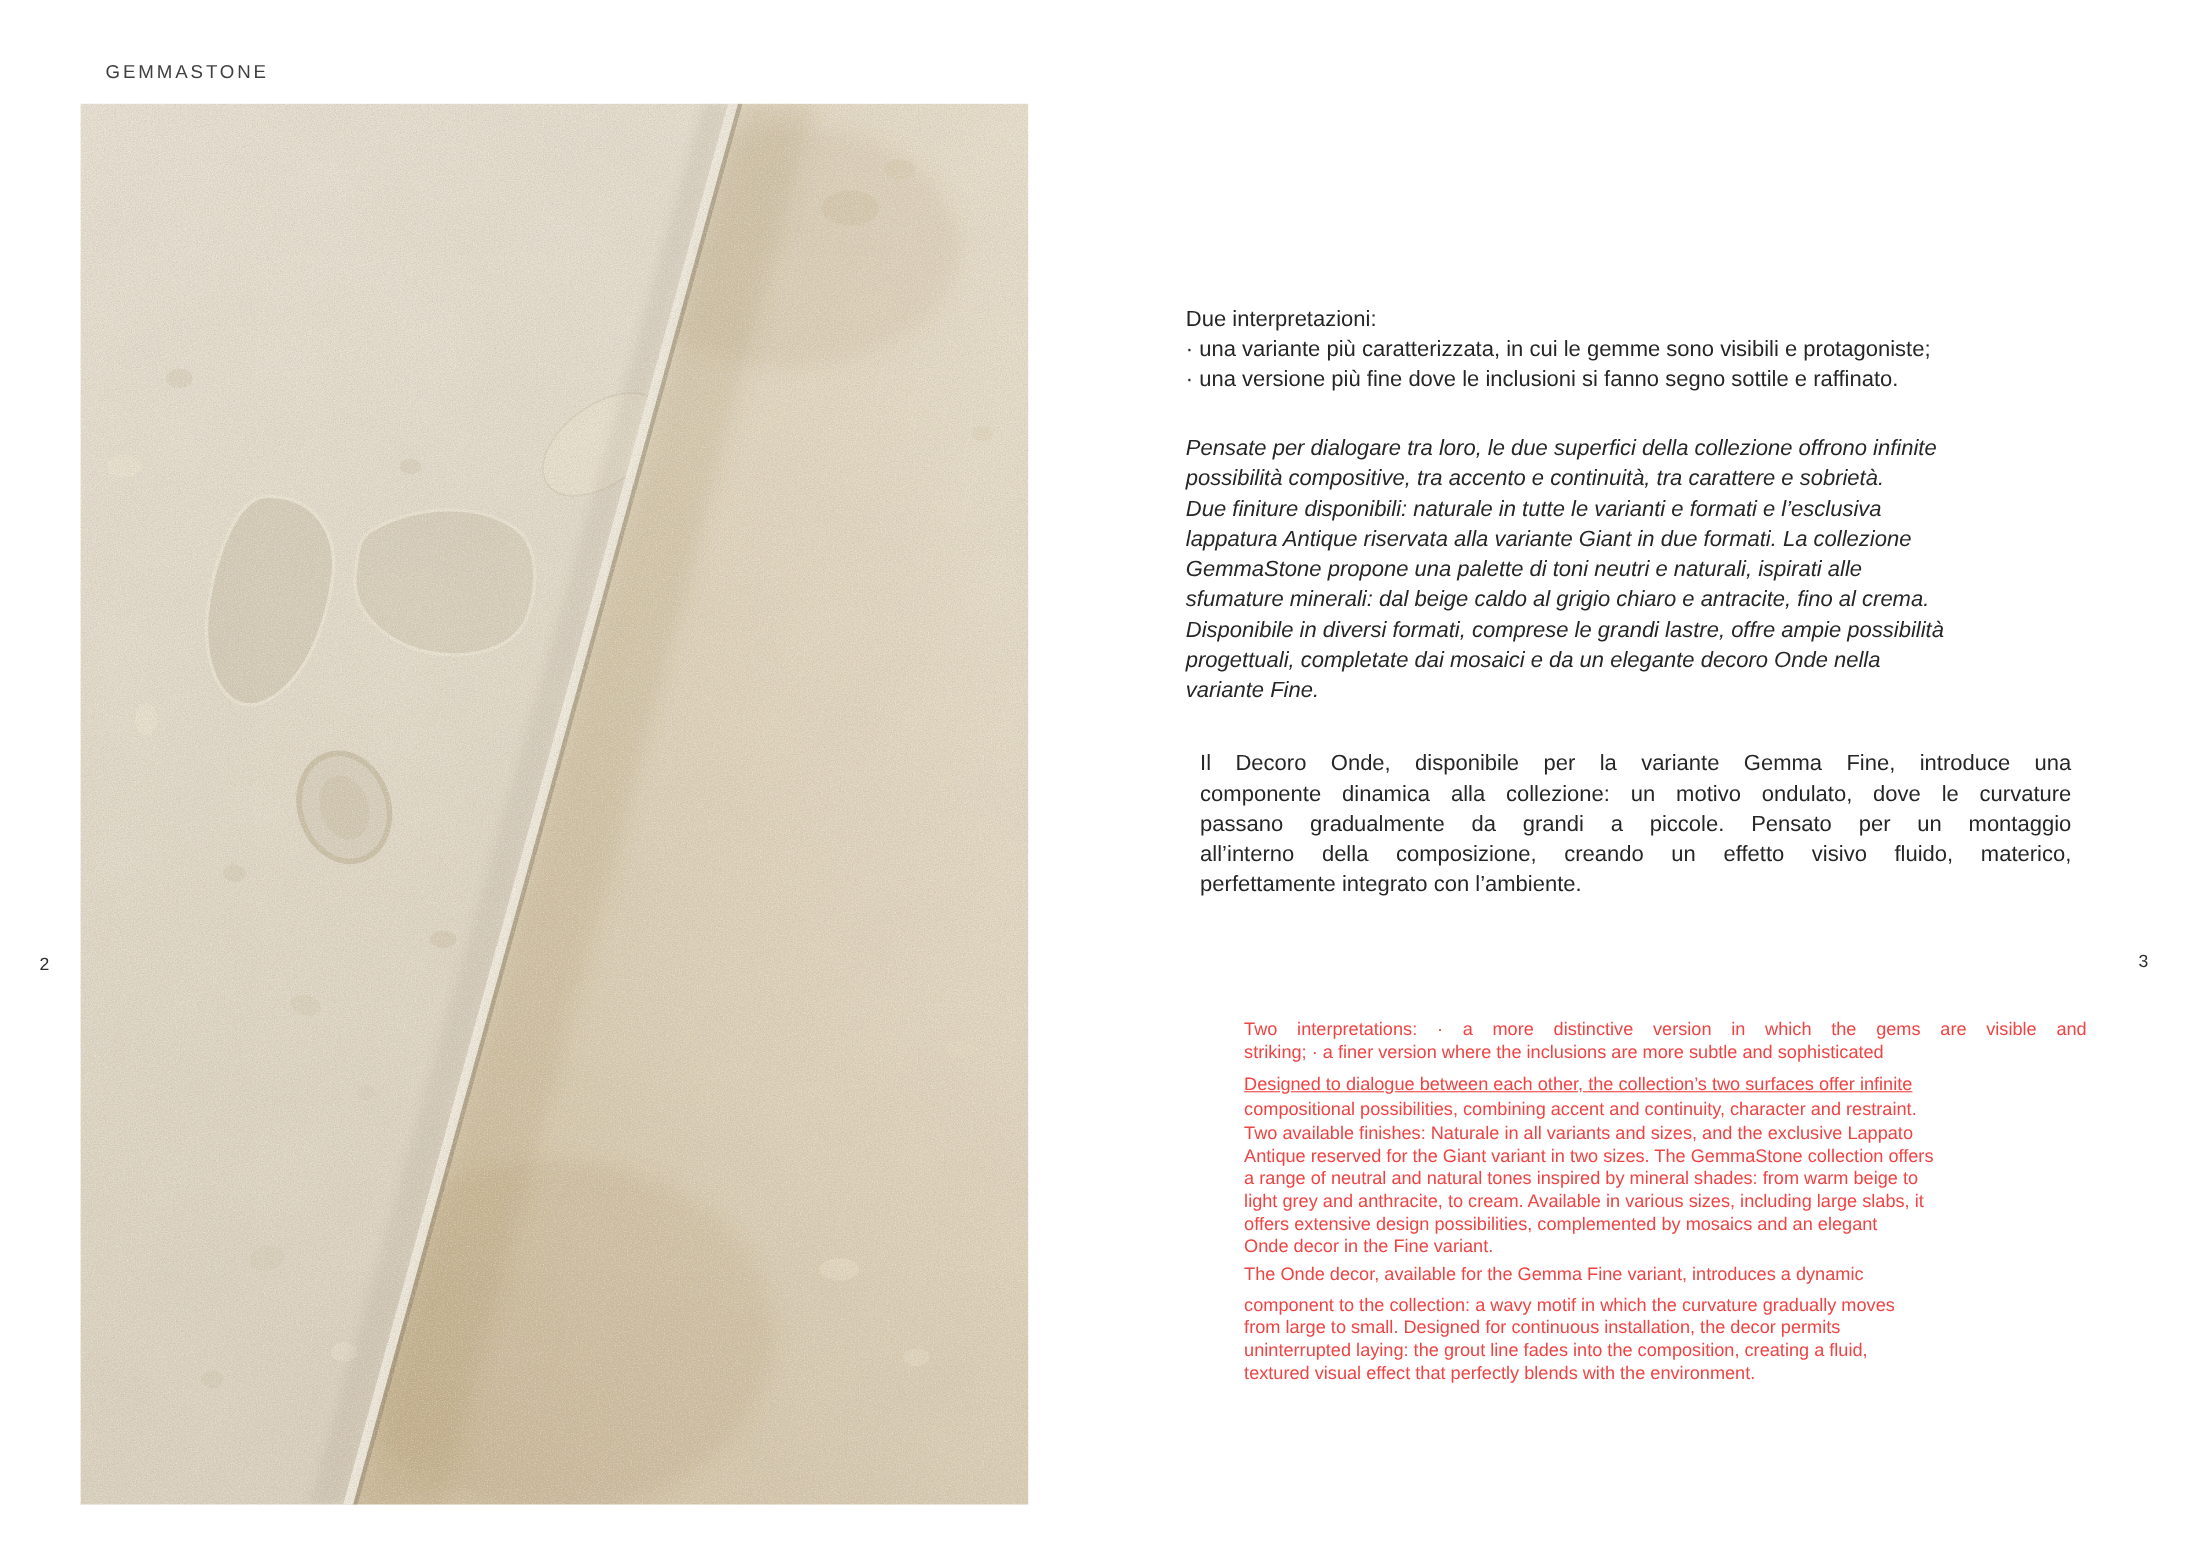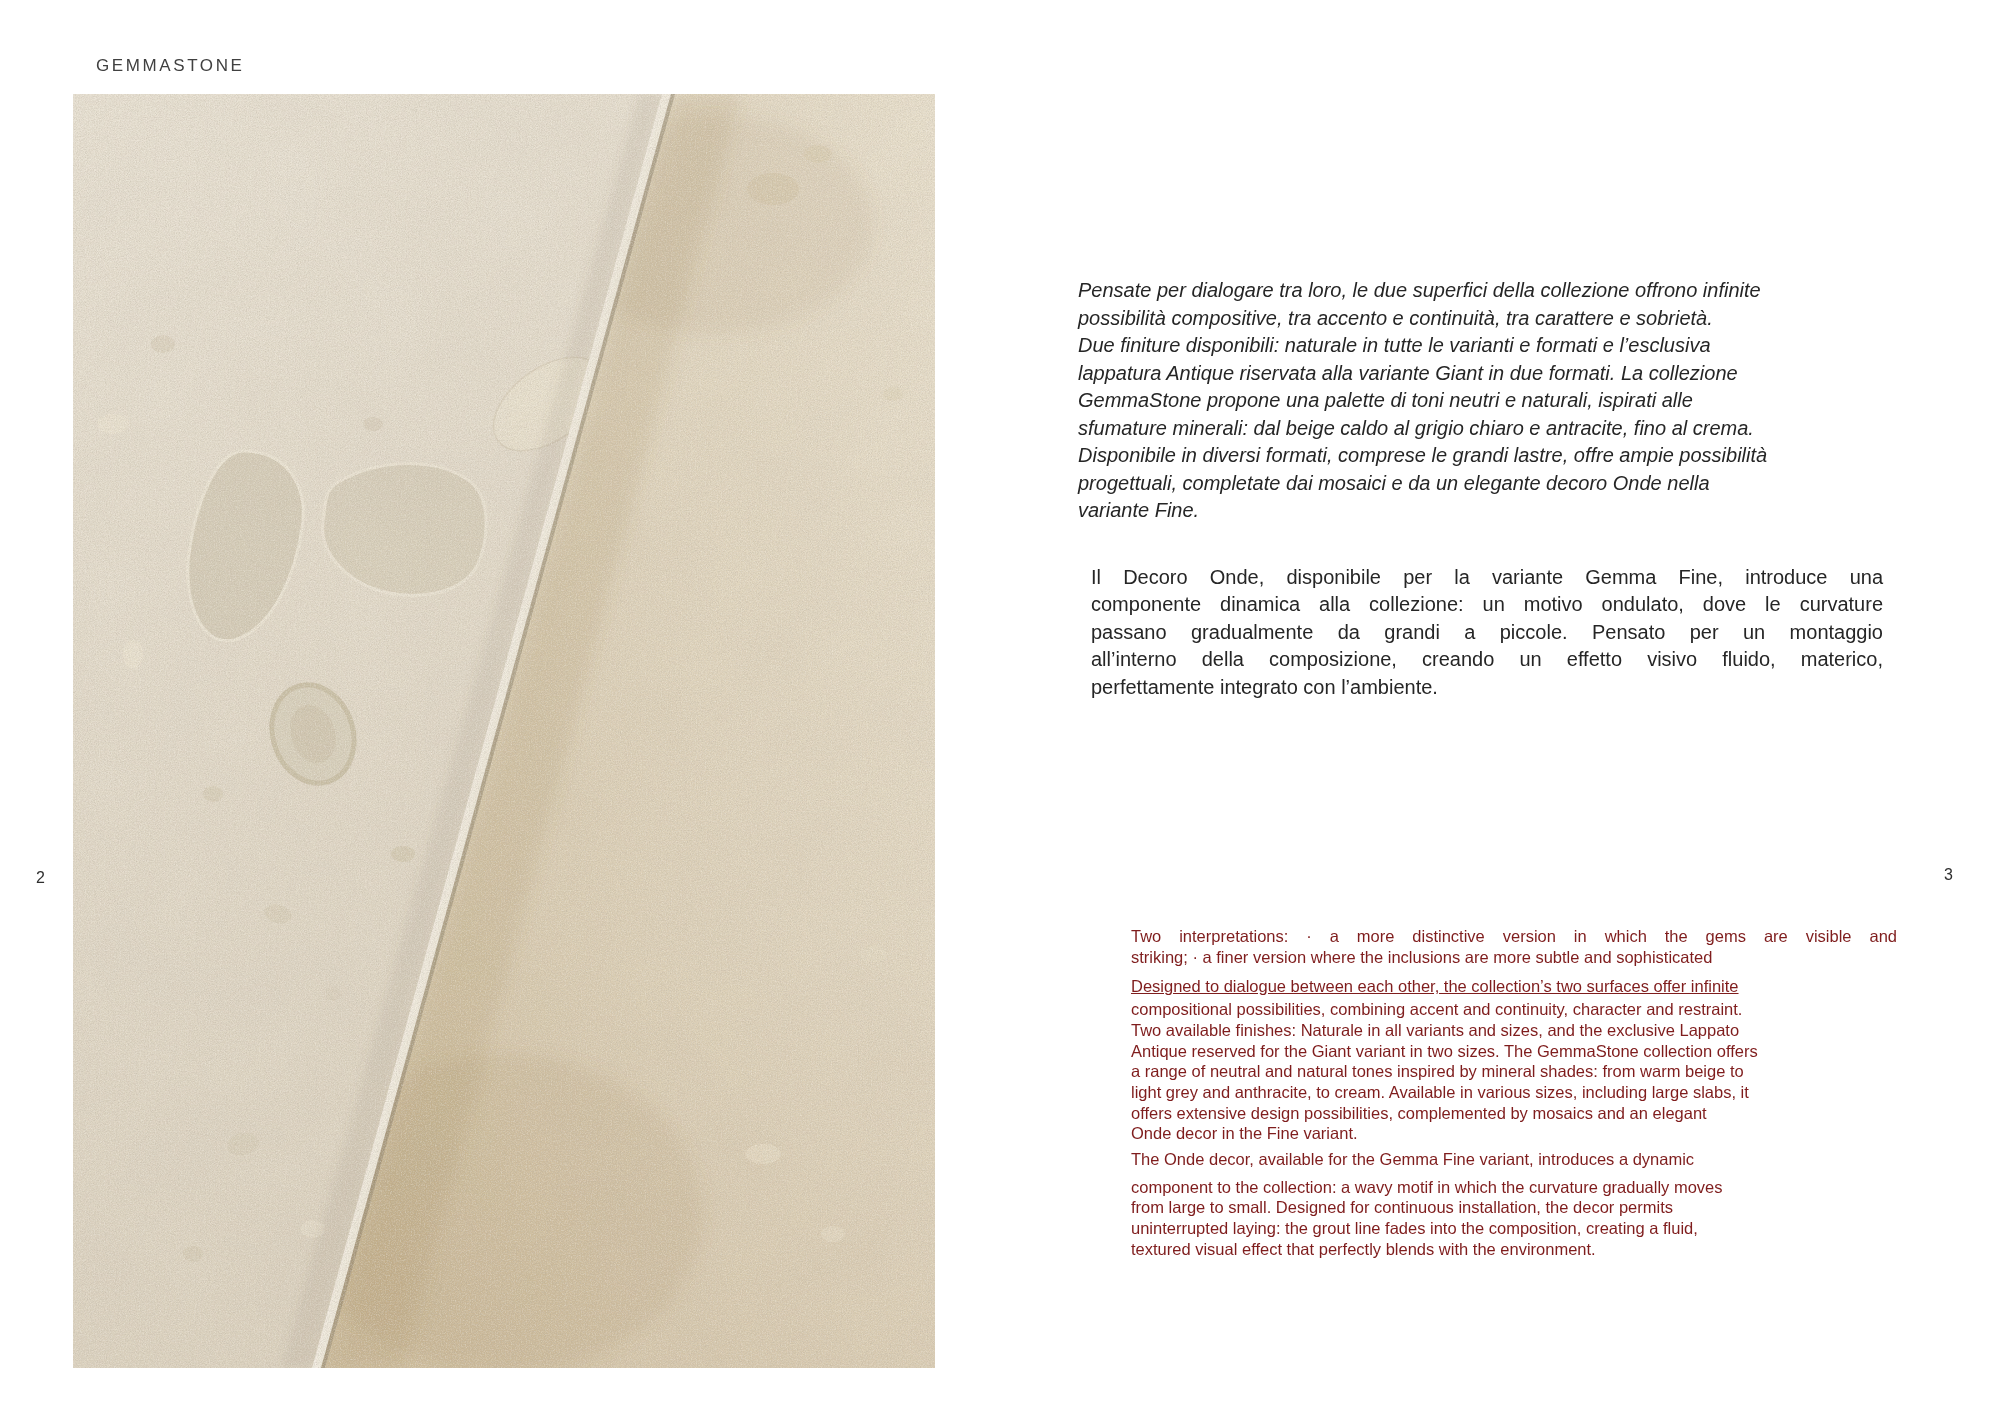--- a/index.html
+++ b/index.html
@@ -24,21 +24,21 @@
   .pagenum.right{left:1944px;top:866px;}
   .it-block{
     position:absolute;left:1078px;top:277px;width:818px;
     font-size:20px;line-height:27.5px;color:#262626;font-weight:400;
   }
   .it-para1{margin:0 0 35px 0;}
   .it-para2{margin:0 0 39px 0;font-style:italic;}
   .it-para3{margin:13px;}
   .en-block{
     position:absolute;left:1131px;top:926px;width:766px;
-    font-size:16.5px;line-height:20.7px;color:#7f1d1d;font-weight:400;
+    font-size:16.5px;line-height:20.7px;color:#ef4444;font-weight:400;
   }
   .en-para1{margin:0 0 9px 0;}
   .en-lead2{margin:0 0 2px 0;text-decoration:underline;}
   .en-body2{margin:0;}
   .en-lead3{margin:5px 0 7px 0;}
   .en-body3{margin:0;}
   .line{white-space:nowrap;}
   .line.j{white-space:normal;text-align:justify;text-align-last:justify;}
 </style>
 </head>
@@ -139,20 +139,25 @@
     <rect x="0" y="0" width="862" height="1274" filter="url(#mottle)" opacity="0.12" class="mult"></rect>
     <rect x="0" y="0" width="862" height="1274" filter="url(#grain)" opacity="0.5"></rect>
     <rect x="0" y="0" width="862" height="1274" filter="url(#grainW)" opacity="0.4"></rect>
   </svg>
 </div>
 
 <div class="pagenum left">2</div>
 <div class="pagenum right">3</div>
 
 <section class="it-block">
+  <div class="it-para1">
+      <div class="line">Due interpretazioni:</div>
+      <div class="line">· una variante più caratterizzata, in cui le gemme sono visibili e protagoniste;</div>
+      <div class="line">· una versione più fine dove le inclusioni si fanno segno sottile e raffinato.</div>
+    </div>
   <div class="it-para2">
       <div class="line">Pensate per dialogare tra loro, le due superfici della collezione offrono infinite</div>
       <div class="line">possibilità compositive, tra accento e continuità, tra carattere e sobrietà.</div>
       <div class="line">Due finiture disponibili: naturale in tutte le varianti e formati e l’esclusiva</div>
       <div class="line">lappatura Antique riservata alla variante Giant in due formati. La collezione</div>
       <div class="line">GemmaStone propone una palette di toni neutri e naturali, ispirati alle</div>
       <div class="line">sfumature minerali: dal beige caldo al grigio chiaro e antracite, fino al crema.</div>
       <div class="line">Disponibile in diversi formati, comprese le grandi lastre, offre ampie possibilità</div>
       <div class="line">progettuali, completate dai mosaici e da un elegante decoro Onde nella</div>
       <div class="line">variante Fine.</div>

